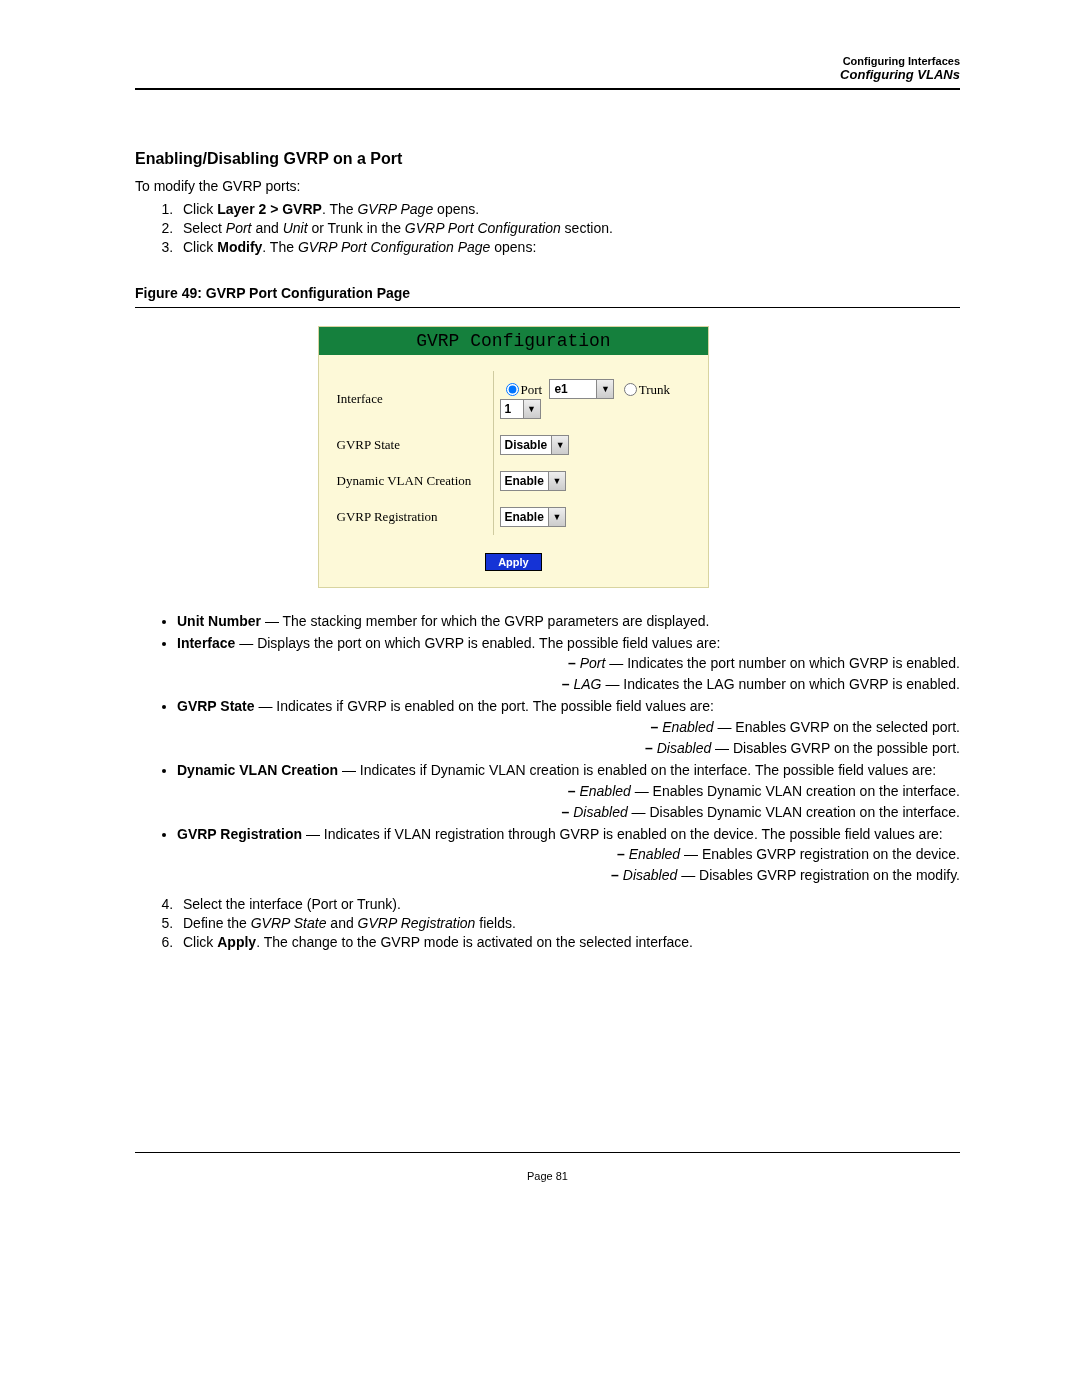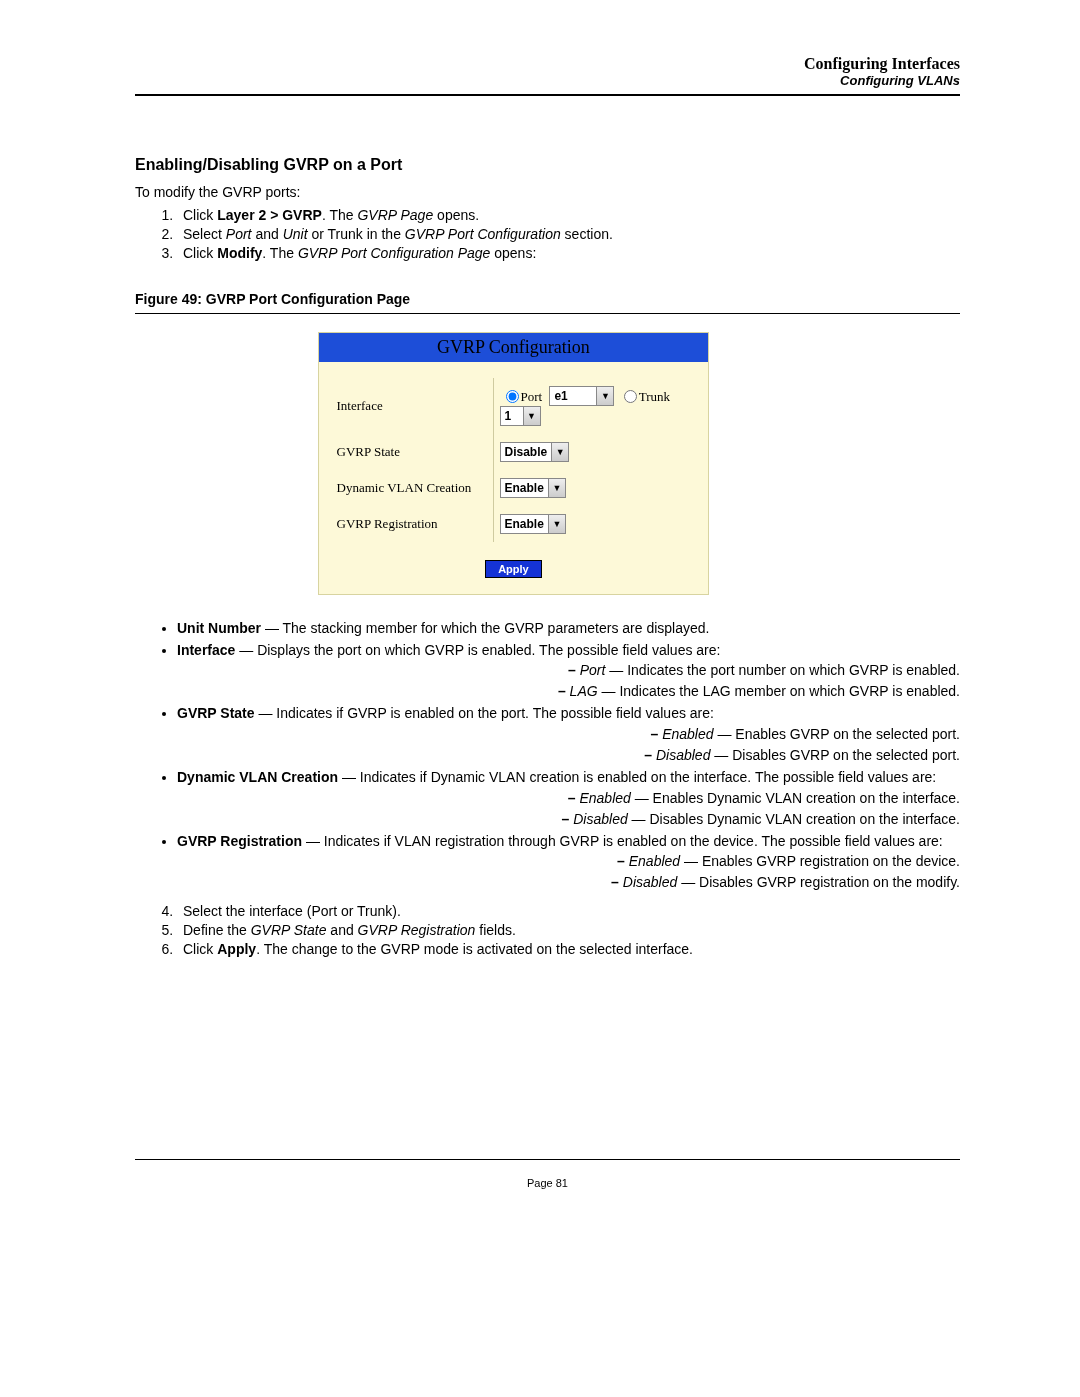--- a/index.html
+++ b/index.html
@@ -13,21 +13,21 @@
   .page {
     width: 1080px;
     margin: 0 auto;
     padding: 55px 120px 0 135px;
     box-sizing: border-box;
   }
   .header-block {
     text-align: right;
     margin-bottom: 4px;
   }
-  .header-block .line1 { font-weight: bold; font-size: 16px; font-family: Liberation Serif, serif; }
+  .header-block .line1 { font-weight: bold; font-size: 11px; }
   .header-block .line2 { font-weight: bold; font-style: italic; font-size: 13px; }
   hr.top-rule { border: none; border-top: 2px solid #000; margin: 6px 0 60px 0; }
   hr.fig-rule { border: none; border-top: 1px solid #000; margin: 6px 0 18px 0; }
   hr.footer-rule { border: none; border-top: 1px solid #000; margin-top: 200px; }
 
   h2.section-title { font-size: 16px; margin: 0 0 10px 0; }
   .intro { margin: 0 0 6px 0; }
 
   ol.numbered { margin: 0 0 24px 0; padding-left: 42px; }
   ol.numbered > li { padding-left: 6px; margin: 0 0; line-height: 1.35; }
@@ -37,25 +37,25 @@
   
   .panel-wrapper { margin: 0 auto 24px auto; width: 460px; }
   .panel {
     background: #fdf9d8;
     border: 1px solid #d8d4a0;
     width: 100%;
     box-sizing: border-box;
     font-family: "Times New Roman", serif;
   }
   .panel-title {
-    background: #1d4ed8;
+    background: #15803d;
     text-align: center;
     font-size: 18px;
     padding: 4px 0;
-    font-family: Liberation Serif, serif;
+    font-family: Liberation Mono, monospace;
   }
   table.form { border-collapse: collapse; margin: 16px 12px 14px 12px; }
   table.form td {
     padding: 8px 6px;
     font-size: 13px;
     vertical-align: middle;
     border: none;
   }
   table.form td.lbl { width: 150px; border-right: 1px solid #cfcba0; }
   .sel {
@@ -182,28 +182,28 @@
       <div class="panel-side"></div>
     </div>
   </div>
 
   <ul class="lvl1">
     <li><span class="b">Unit Number</span><span> — The stacking member for which the GVRP parameters are displayed.</span></li>
 
     <li><span class="b">Interface</span><span> — Displays the port on which GVRP is enabled. The possible field values are:</span>
       <ul class="lvl2">
         <li><span class="em">Port</span><span> — Indicates the port number on which GVRP is enabled.</span></li>
-        <li><span class="em">LAG</span><span> — Indicates the LAG member on which GVRP is enabled.</span></li>
+        <li><span class="em">LAG</span><span> — Indicates the LAG number on which GVRP is enabled.</span></li>
       </ul>
     </li>
 
     <li><span class="b">GVRP State</span><span> — Indicates if GVRP is enabled on the port. The possible field values are:</span>
       <ul class="lvl2">
         <li><span class="em">Enabled</span><span> — Enables GVRP on the selected port.</span></li>
-        <li><span class="em">Disabled</span><span> — Disables GVRP on the selected port.</span></li>
+        <li><span class="em">Disabled</span><span> — Disables GVRP on the possible port.</span></li>
       </ul>
     </li>
 
     <li><span class="b">Dynamic VLAN Creation</span><span> — Indicates if Dynamic VLAN creation is enabled on the interface. The possible field values are:</span>
       <ul class="lvl2">
         <li><span class="em">Enabled</span><span> — Enables Dynamic VLAN creation on the interface.</span></li>
         <li><span class="em">Disabled</span><span> — Disables Dynamic VLAN creation on the interface.</span></li>
       </ul>
     </li>
 

